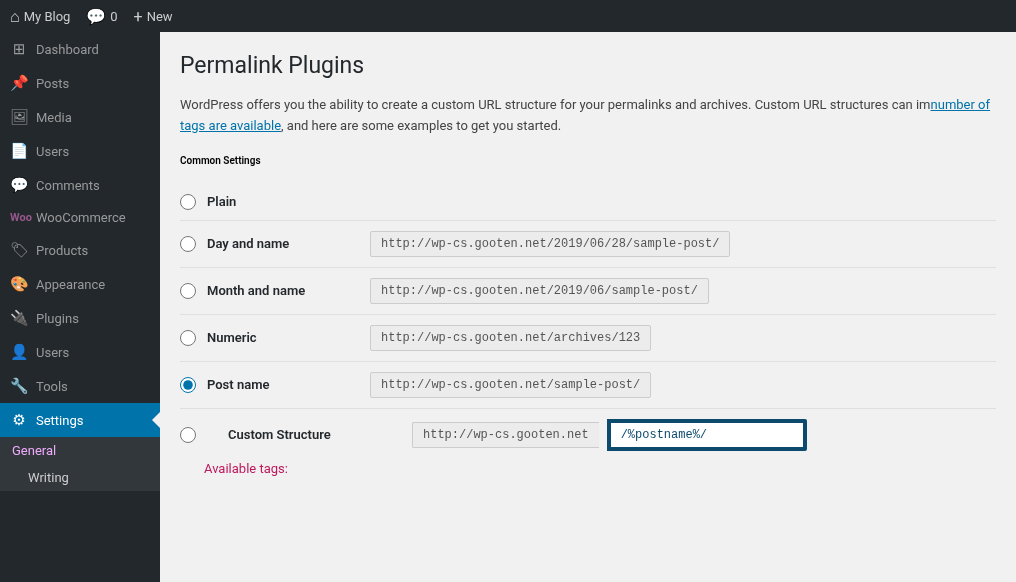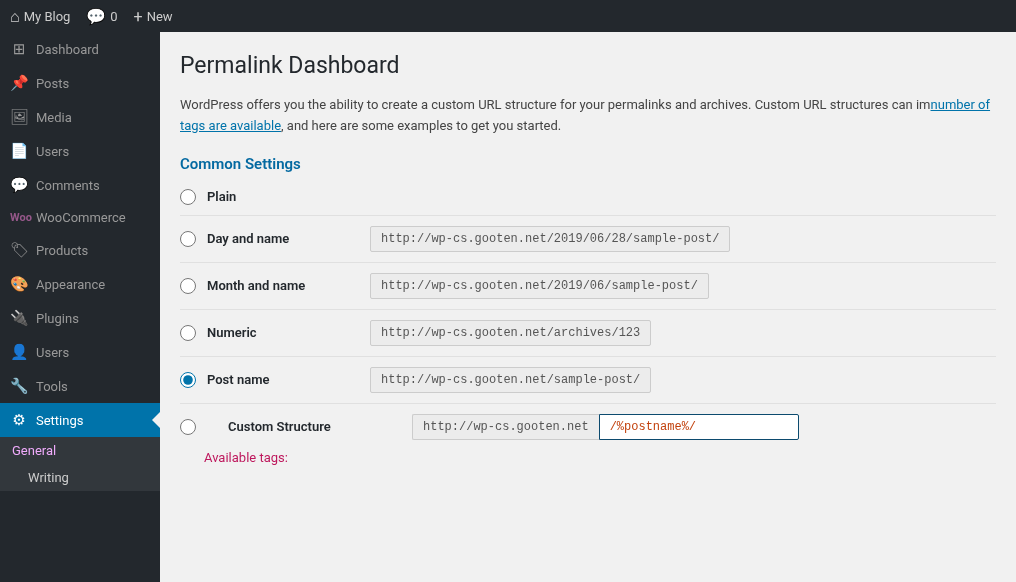--- a/index.html
+++ b/index.html
@@ -81,24 +81,24 @@
       margin-bottom: 18px;
       max-width: 900px;
       line-height: 1.6;
     }
     .description a {
       color: #0073aa;
       text-decoration: underline;
     }
 
     h2.section-title {
-      font-size: 15px;
+      font-size: 10px;
       font-weight: 600;
-      color: #0369a1;
-      margin-bottom: 2px;
+      color: #000000;
+      margin-bottom: 14px;
       padding-bottom: 4px;
     }
 
     .settings-row {
       display: flex;
       align-items: center;
       padding: 10px 0;
       border-bottom: 1px solid #e0e0e0;
       gap: 3px;
     }
@@ -130,29 +130,29 @@
       padding: 5px 10px;
       font-family: "Courier New", monospace;
       font-size: 12px;
       color: #555;
       border-radius: 2px;
       display: inline-block;
     }
 
     .url-input {
       background: #fff;
-      border: 1px solid #0c4a6e;
+      border: 4px solid #0c4a6e;
       padding: 5px 10px;
       font-family: "Courier New", monospace;
       font-size: 12px;
-      color: #c2410c;
+      color: #0c4a6e;
       border-radius: 2px;
       outline: none;
       width: 200px;
-      margin-left: 0;
+      margin-left: 8px;
     }
 
     input[type="radio"] {
       width: 16px;
       height: 16px;
       cursor: pointer;
       accent-color: #0073aa;
     }
 
     .available-tags {
@@ -252,21 +252,21 @@
       <div class="sidebar-item" style="padding-left:12px;color:#f0abfc;">
         <span>General</span>
       </div>
       <div class="sidebar-item" style="padding-left:28px;color:#ccc;">
         <span>Writing</span>
       </div>
     </div>
   </nav>
 
   <main class="main-content">
-    <h1 class="page-title">Permalink Dashboard</h1>
+    <h1 class="page-title">Permalink Plugins</h1>
 
     <p class="description">
       <span>WordPress offers you the ability to create a custom URL structure for your permalinks and archives. Custom URL structures can im</span><a href="#">number of tags are available</a><span>, and here are some examples to get you started.</span>
     </p>
 
     <h2 class="section-title">Common Settings</h2>
 
     <div class="settings-row">
       <div class="radio-col">
         <input type="radio" name="permalink" style="">

